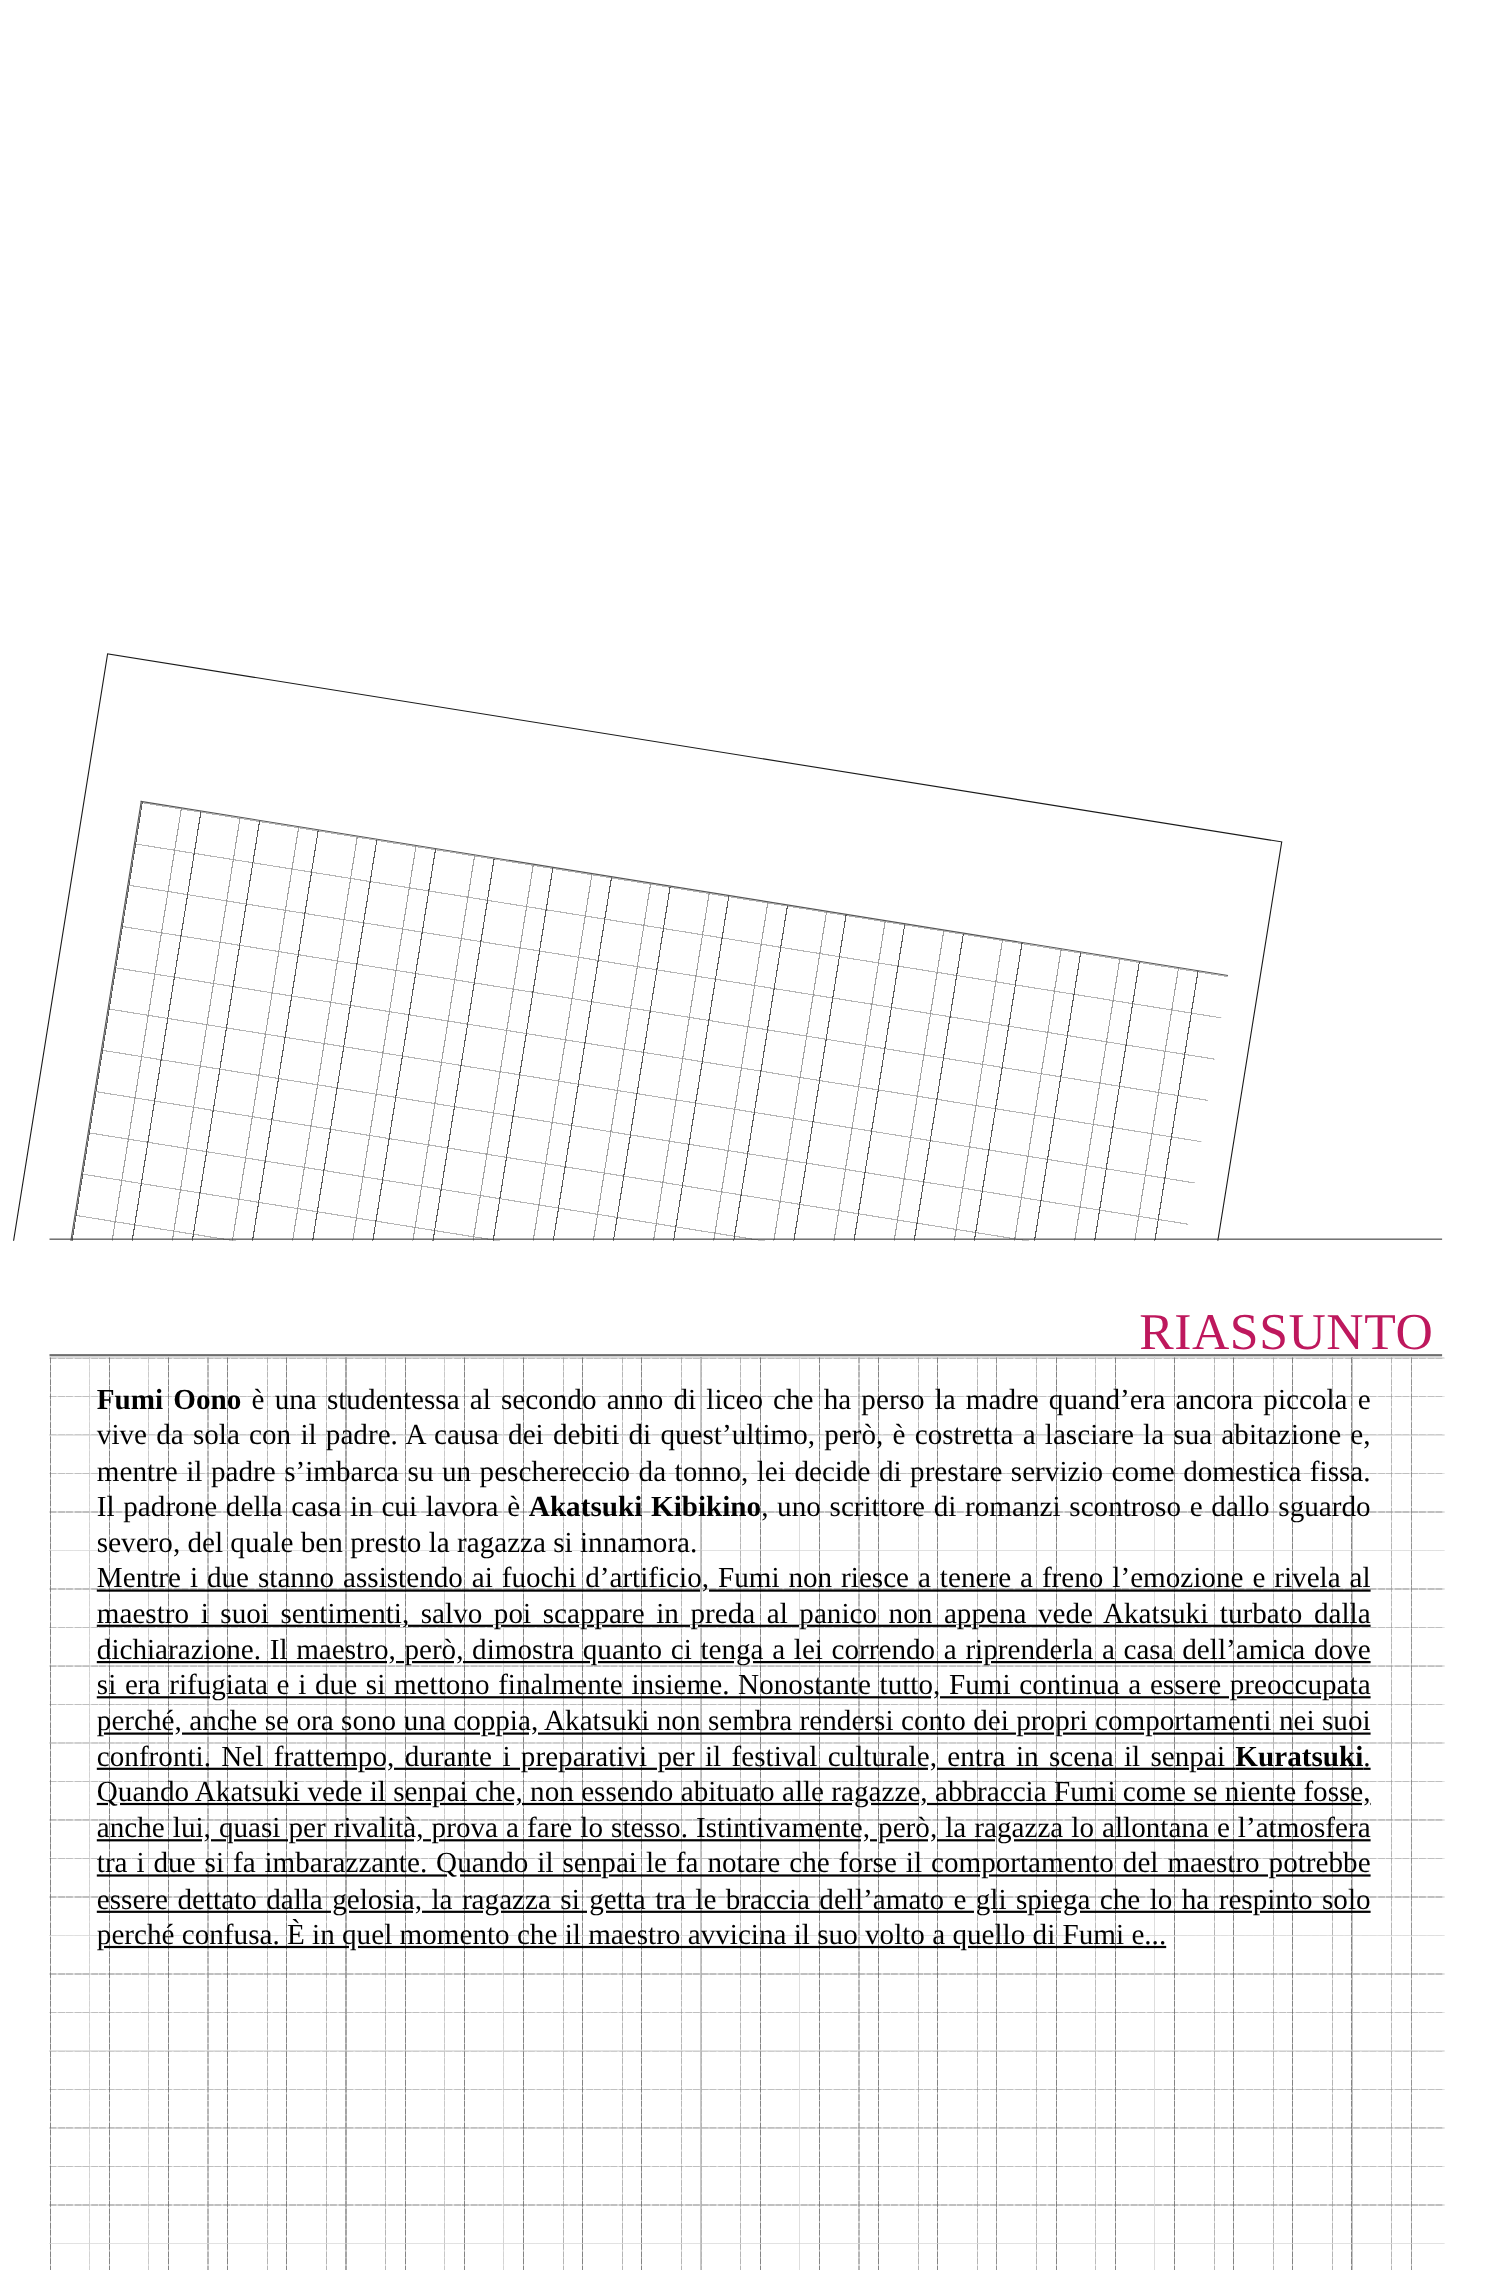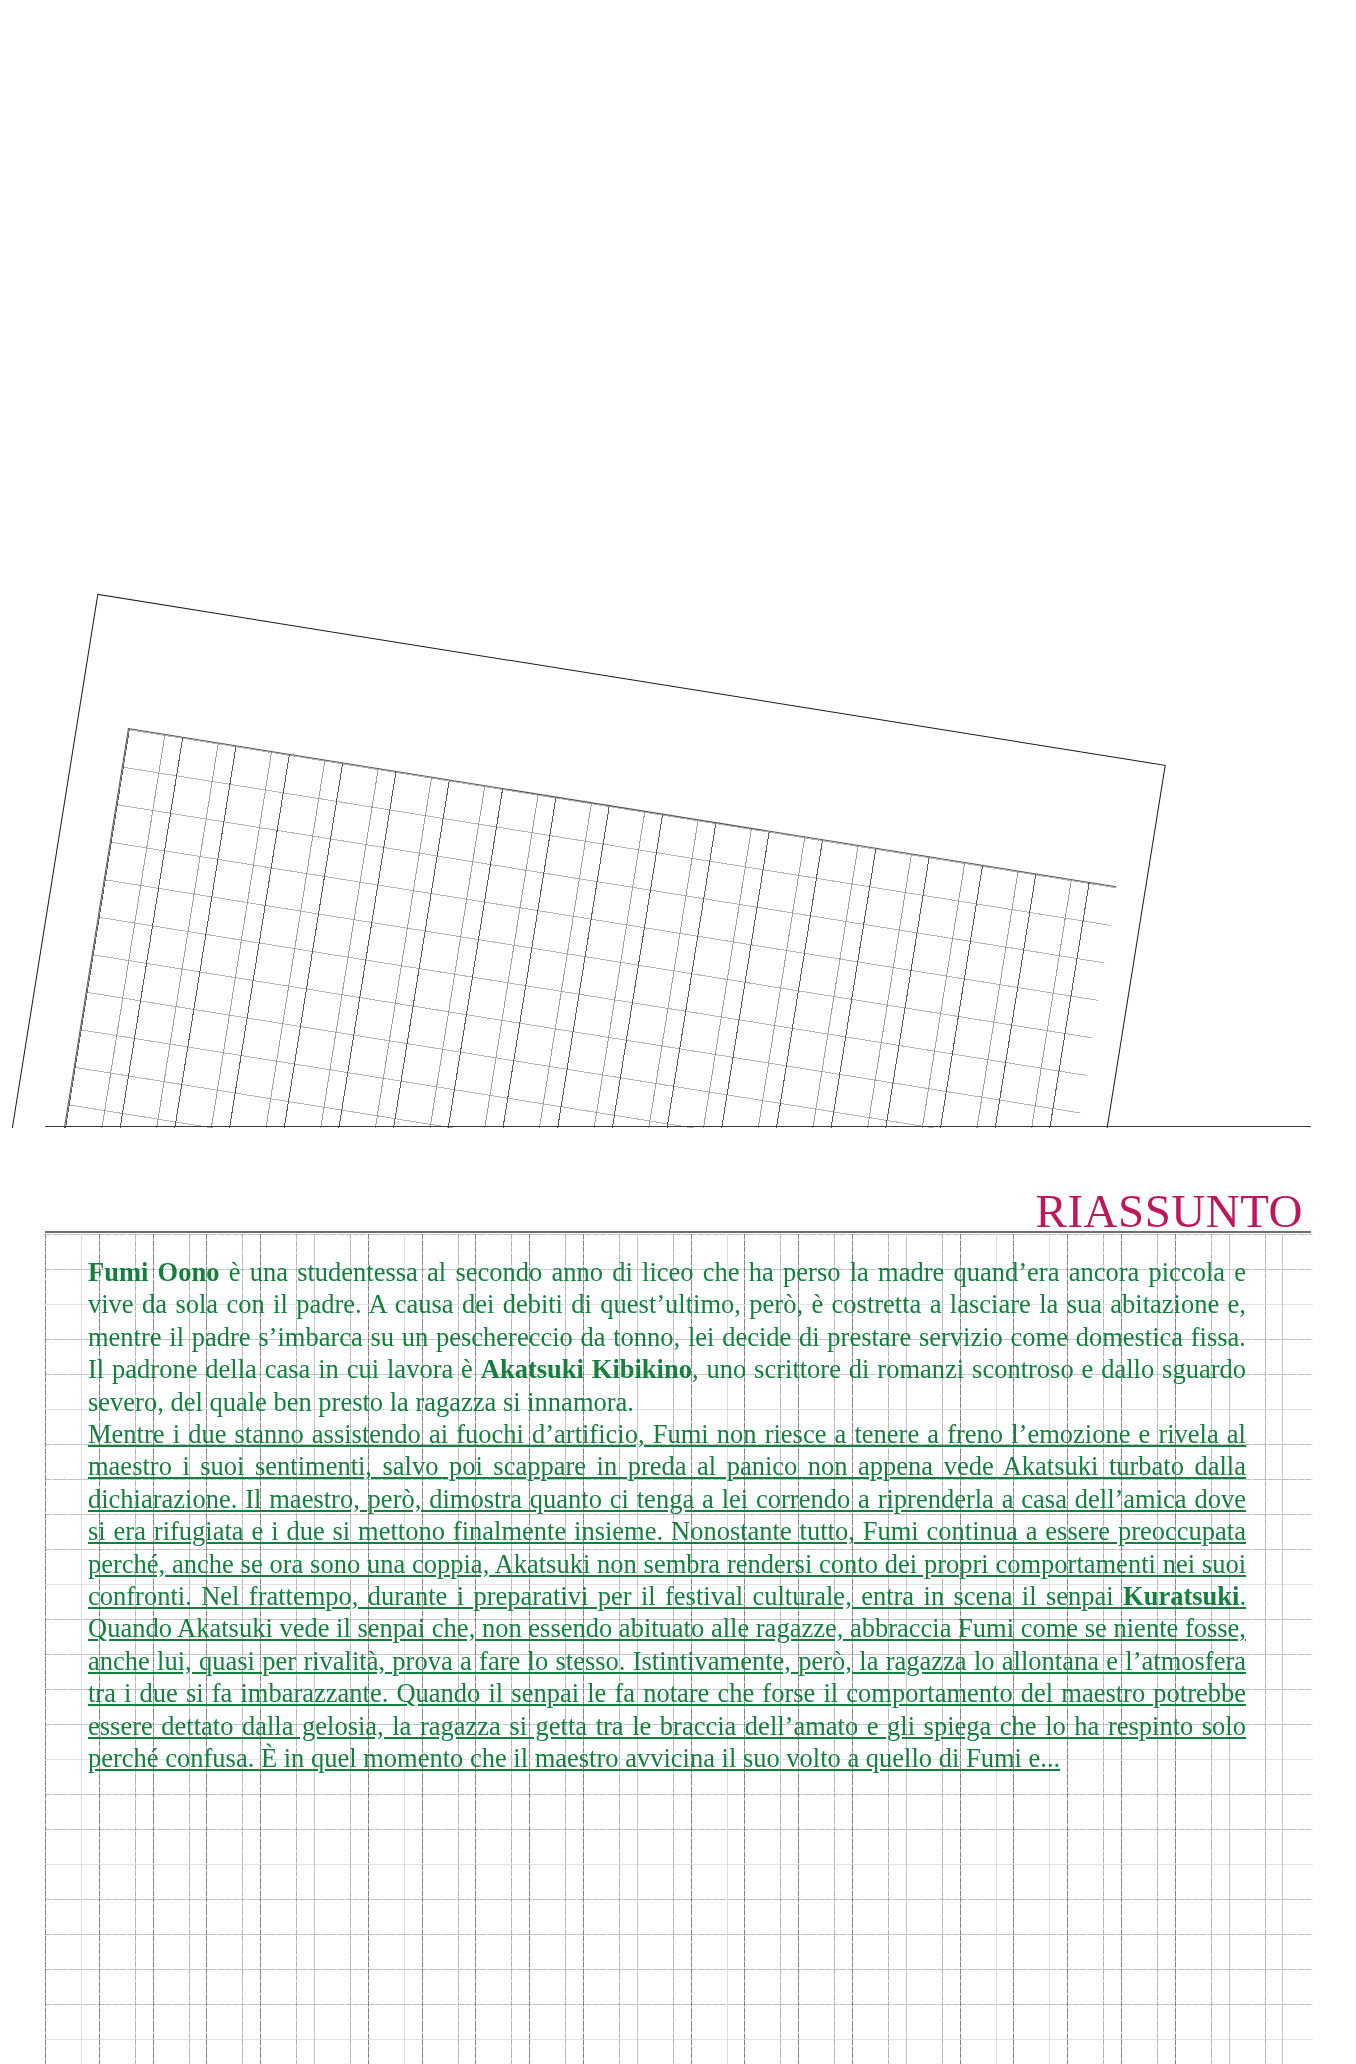--- a/index.html
+++ b/index.html
@@ -135,21 +135,21 @@
   }
 
   
   #body-text {
     position: absolute;
     left: 88px;
     top: 1256px;
     width: 1158px;
     font-size: 26.5px;
     line-height: 32.4px;
-    color: #15803d;
+    color: #000000;
     text-align: justify;
     text-justify: inter-word;
     hyphens: manual;
     z-index: 5;
   }
   #body-text p {
     margin: 0;
     text-align: justify;
   }
   #body-text p:last-child {

